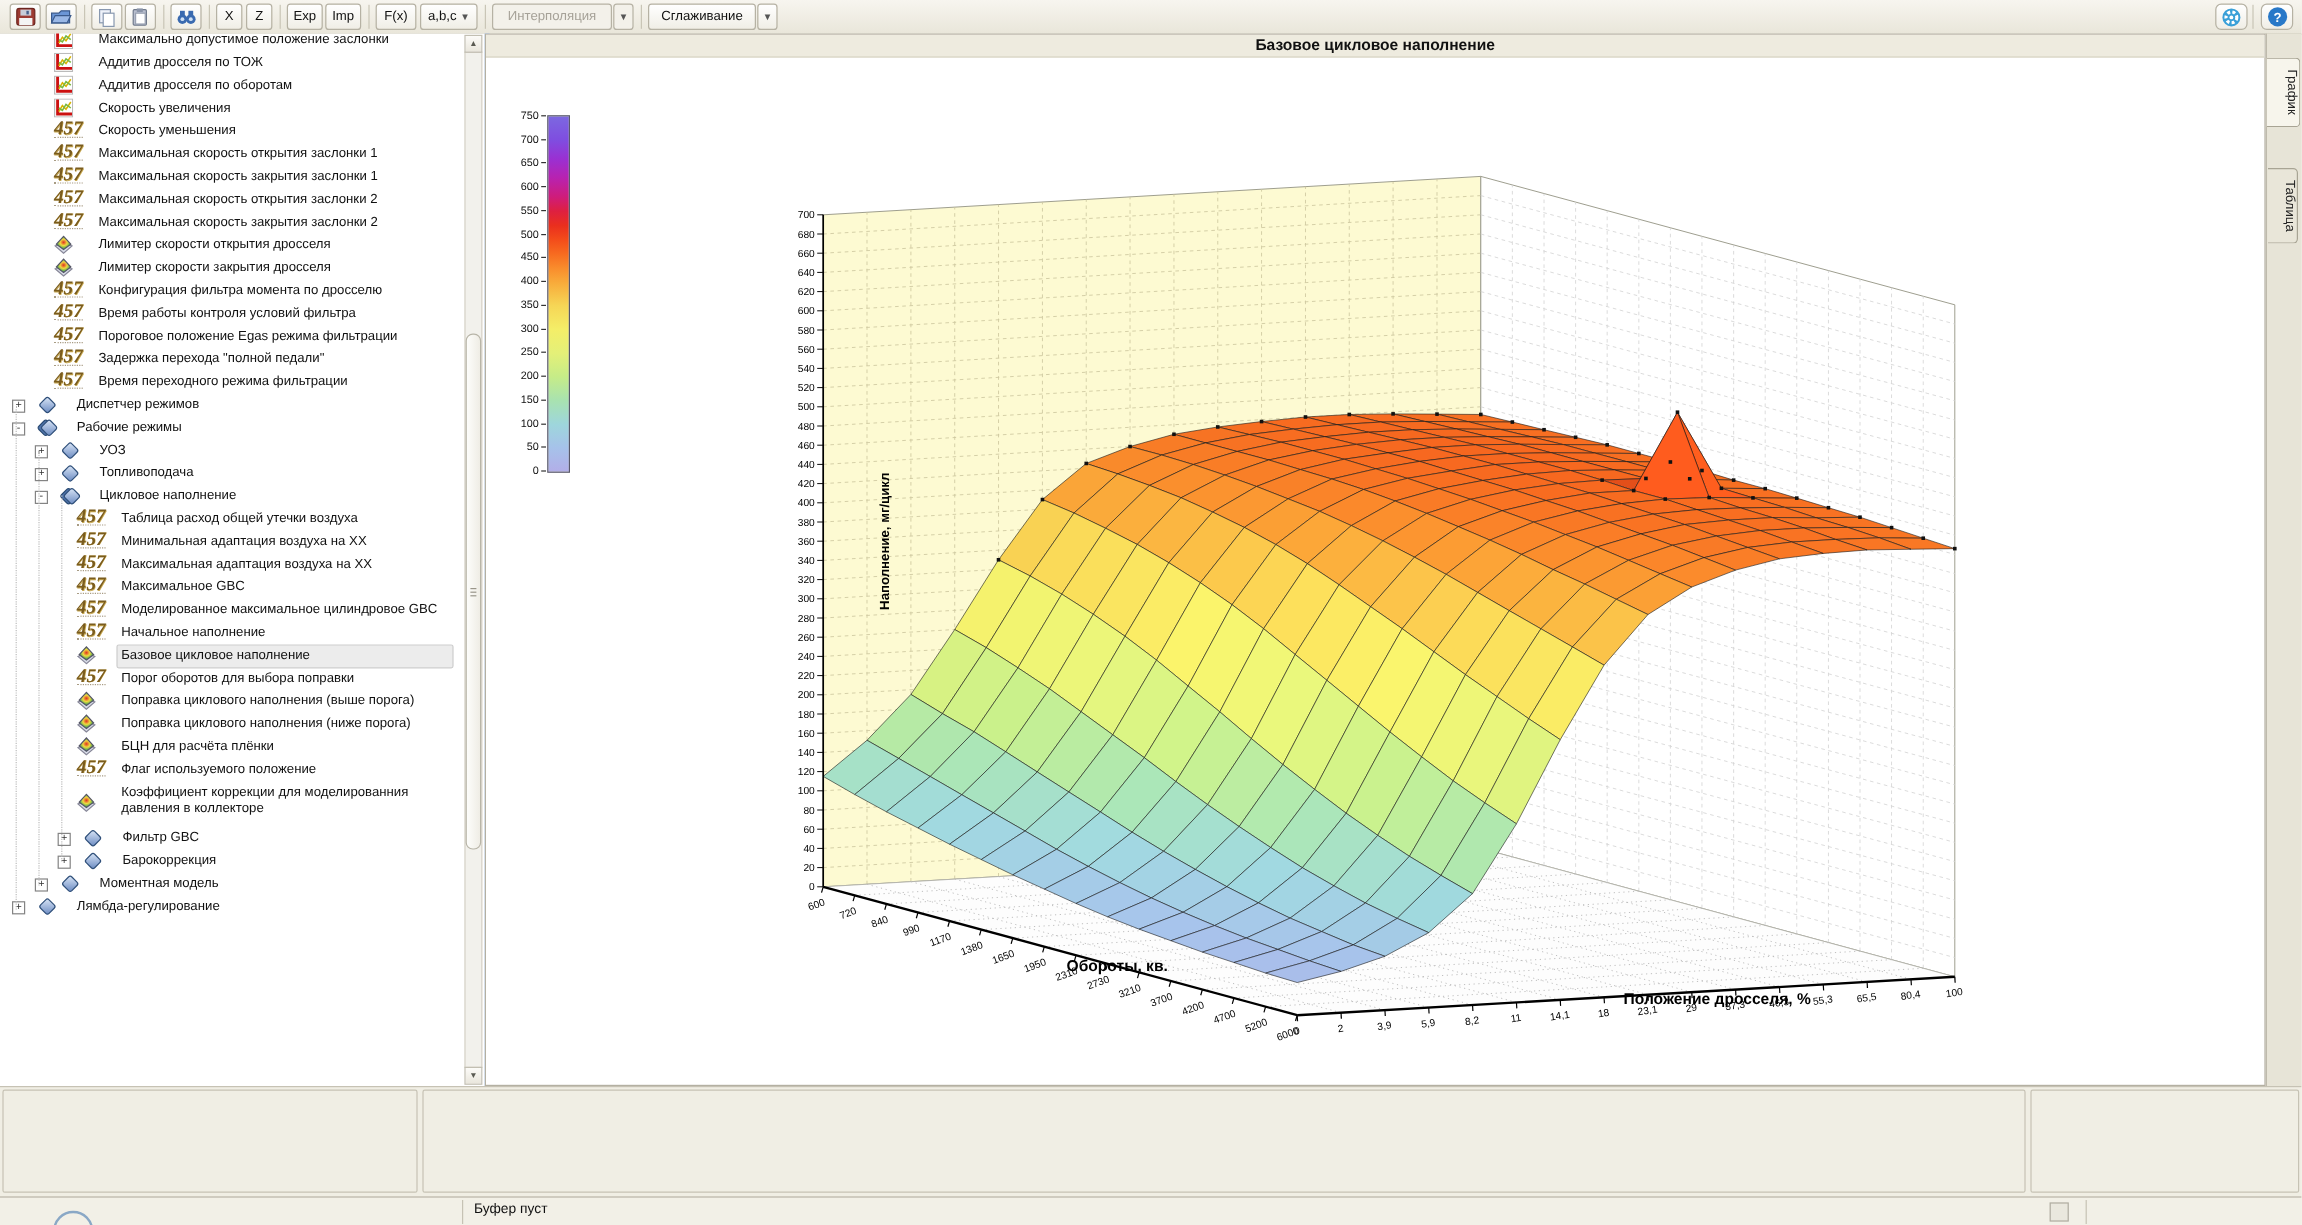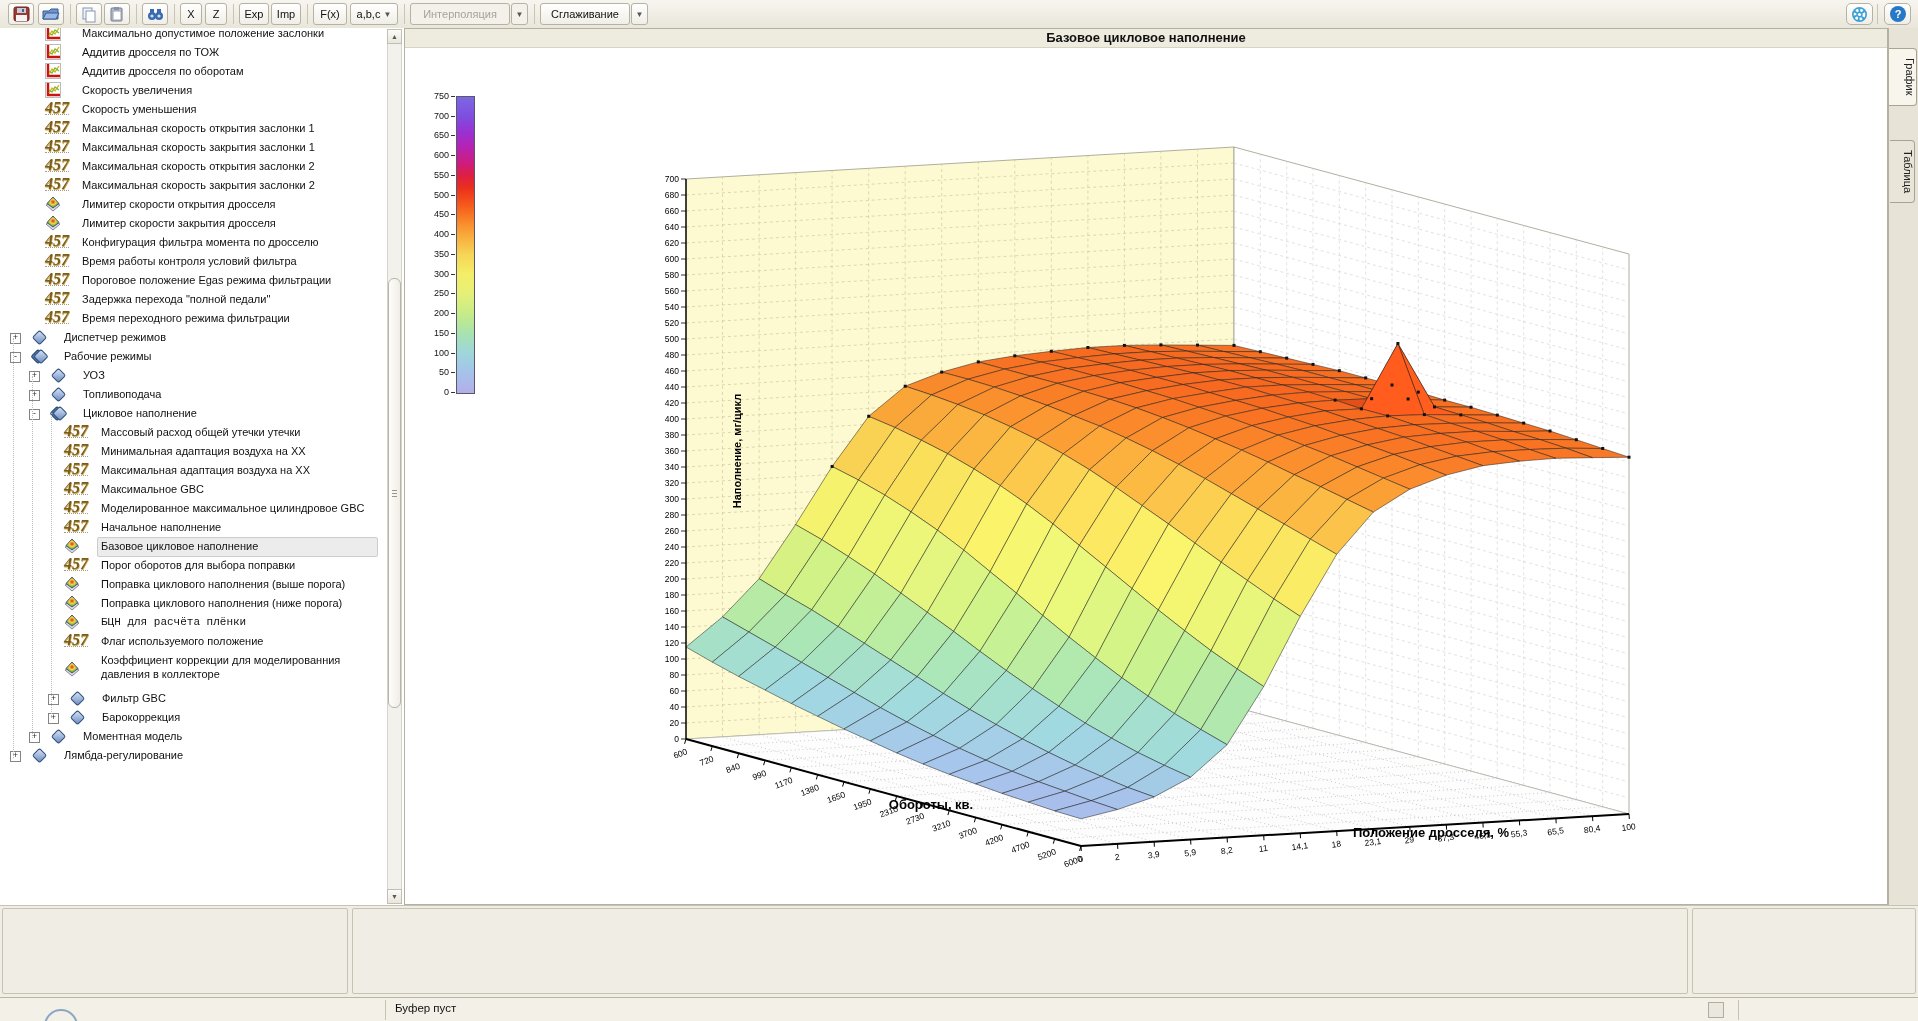--- a/index.html
+++ b/index.html
@@ -278,21 +278,21 @@
         <span class="ticon" style="left:50px;top:1px;"><svg width="17" height="17">
             <g transform="rotate(45 8.5 8.5)">
               <rect x="2.5" y="4.5" width="10" height="10" rx="2" fill="#4f74ac" stroke="#2a4a72"></rect>
               <rect x="4.5" y="2.5" width="10" height="10" rx="2" fill="url(#gfold)" stroke="#30507a"></rect>
             </g>
           </svg></span>
         <span class="lbl" style="left:83px;">Цикловое наполнение</span>
       </div>
       <div class="trow " style="top:395px;height:19px;">
         <span class="ticon" style="left:64px;top:1px;"><span class="i457">457</span></span>
-        <span class="lbl" style="left:101px;">Массовый расход общей утечки утечки</span>
+        <span class="lbl" style="left:101px;">Таблица расход общей утечки воздуха</span>
       </div>
       <div class="trow " style="top:414px;height:19px;">
         <span class="ticon" style="left:64px;top:1px;"><span class="i457">457</span></span>
         <span class="lbl" style="left:101px;">Минимальная адаптация воздуха на ХХ</span>
       </div>
       <div class="trow " style="top:433px;height:19px;">
         <span class="ticon" style="left:64px;top:1px;"><span class="i457">457</span></span>
         <span class="lbl" style="left:101px;">Максимальная адаптация воздуха на ХХ</span>
       </div>
       <div class="trow " style="top:452px;height:19px;">
@@ -326,21 +326,21 @@
           </svg></span>
         <span class="lbl" style="left:101px;">Поправка циклового наполнения (выше порога)</span>
       </div>
       <div class="trow " style="top:566px;height:19px;">
         <span class="ticon" style="left:64px;top:1px;"><svg width="16" height="16">
             <polygon points="8,15 1,9 8,6 15,9" fill="#d8dce8" stroke="#889"></polygon>
             <polygon points="8,12 2,7.5 8,1 14,7.5" fill="url(#g3d)" stroke="#556"></polygon>
           </svg></span>
         <span class="lbl" style="left:101px;">Поправка циклового наполнения (ниже порога)</span>
       </div>
-      <div class="trow " style="top:585px;height:19px;font-family:Liberation Mono, monospace;">
+      <div class="trow " style="top:585px;height:19px;">
         <span class="ticon" style="left:64px;top:1px;"><svg width="16" height="16">
             <polygon points="8,15 1,9 8,6 15,9" fill="#d8dce8" stroke="#889"></polygon>
             <polygon points="8,12 2,7.5 8,1 14,7.5" fill="url(#g3d)" stroke="#556"></polygon>
           </svg></span>
         <span class="lbl" style="left:101px;">БЦН для расчёта плёнки</span>
       </div>
       <div class="trow " style="top:604px;height:19px;">
         <span class="ticon" style="left:64px;top:1px;"><span class="i457">457</span></span>
         <span class="lbl" style="left:101px;">Флаг используемого положение</span>
       </div>

